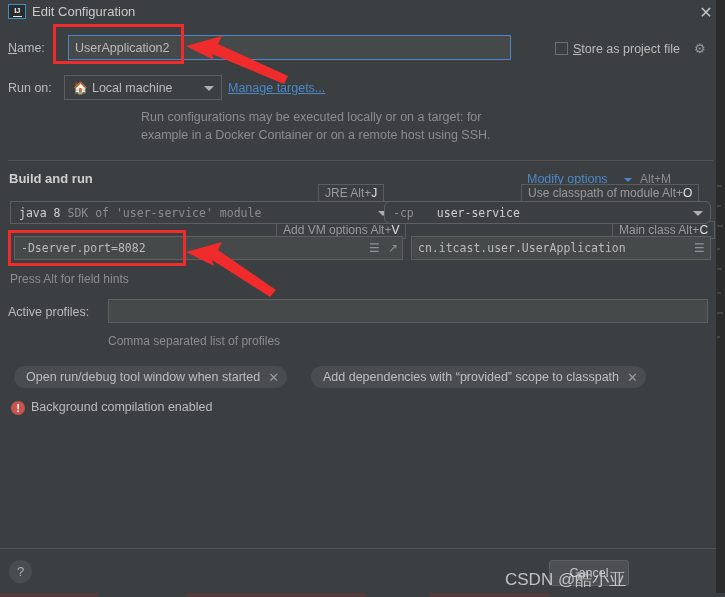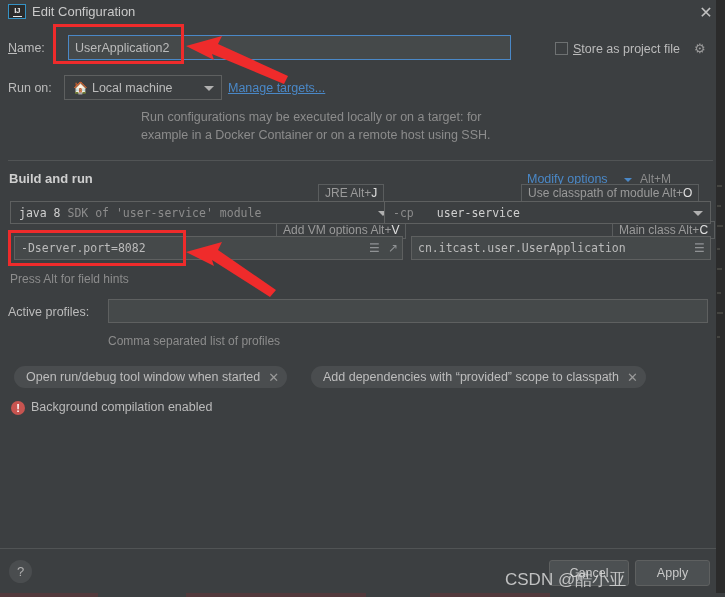--- a/index.html
+++ b/index.html
@@ -181,21 +181,21 @@
   <div class="hint" style="left:612px;top:221px;">Main class Alt+<b>C</b></div>
 
   <div class="combo" style="left:10px;top:201px;width:386px;height:23px;padding-left:8px;">
     <span class="mono field" style="background:transparent;border:0;padding:0;font-family:'DejaVu Sans Mono',monospace;font-size:11.5px;color:#d0d0d0;">
       <span>java 8</span>
       <span class="dim">SDK of 'user-service' module</span>
     </span>
     <span class="caret"></span>
   </div>
 
-  <div class="combo" style="left:384px;top:201px;width:327px;height:23px;padding-left:8px;">
+  <div class="combo" style="left:384px;top:201px;width:327px;height:23px;padding-left:8px;border-radius:6px;">
     <span class="dim" style="font-family:'DejaVu Sans Mono',monospace;font-size:11.5px;margin-right:6px;">-cp</span>
     <span style="font-family:'DejaVu Sans Mono',monospace;font-size:11.5px;color:#d0d0d0;margin-left:17px;">user-service</span>
     <span class="caret"></span>
   </div>
 
   <input class="field mono" type="text" style="position: absolute; left: 14px; top: 236px; width: 389px; height: 24px; font-family: &quot;DejaVu Sans Mono&quot;, monospace;" value="-Dserver.port=8082">
   <div class="fieldicon" style="left:369px;top:241px;">☰</div>
   <div class="fieldicon" style="left:388px;top:241px;">↗</div>
 
   <input class="field mono" type="text" style="position: absolute; left: 411px; top: 236px; width: 300px; height: 24px; font-family: &quot;DejaVu Sans Mono&quot;, monospace;" value="cn.itcast.user.UserApplication">
@@ -217,21 +217,20 @@
   </div>
 
   <div class="warn-dot" style="left:11px;top:401px;">!</div>
   <div style="position:absolute;left:31px;top:400px;text-align:center;">Background compilation enabled</div>
 
   <div class="sep" style="left:0px;top:548px;width:716px;"></div>
   <div class="help-btn">?</div>
 
   <div class="btn primary" style="left:468px;top:560px;width:70px;margin-top:44px;">OK</div>
   <div class="btn" style="left:549px;top:560px;width:80px;">Cancel</div>
-  <div class="btn" style="left:635px;top:560px;width:75px;">Apply</div>
 
   <div class="watermark">CSDN @酷小亚</div>
 
   <div class="redbox" style="left:53px;top:24px;width:131px;height:40px;"></div>
   <div class="redbox" style="left:8px;top:230px;width:178px;height:36px;"></div>
 
   <svg class="arrow" style="left:0;top:0;width:725px;height:597px;" viewBox="0 0 725 597">
     <polygon points="186,46 222,36 218,44 288,76 284,84 212,54 214,60" fill="#ef2b2b"></polygon>
     <polygon points="186,252 222,242 218,250 276,290 270,297 212,260 214,266" fill="#ef2b2b"></polygon>
   </svg>

